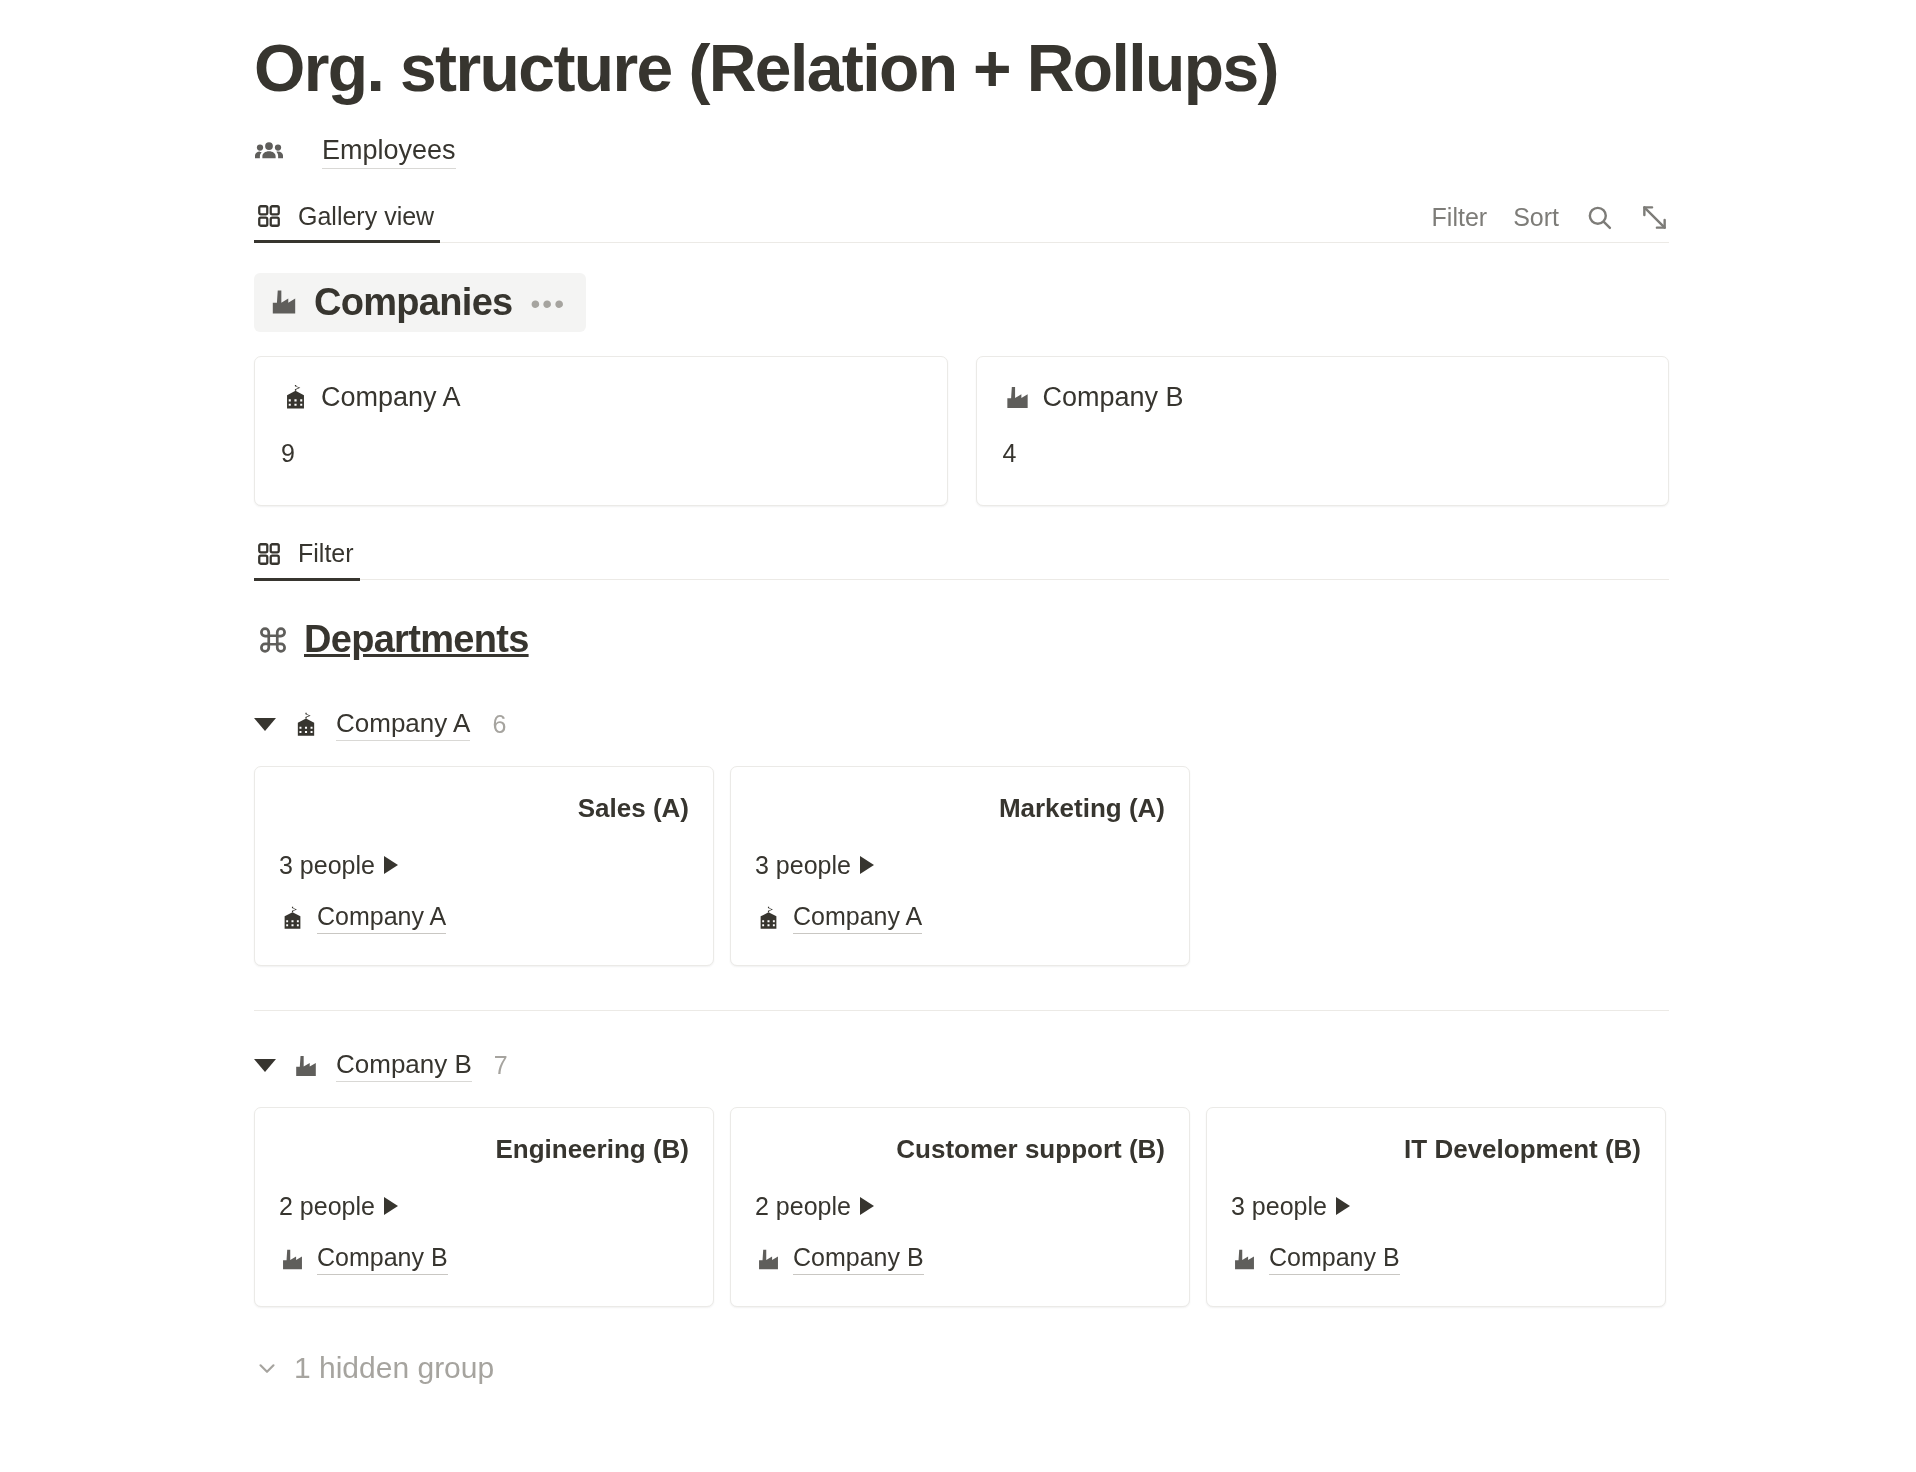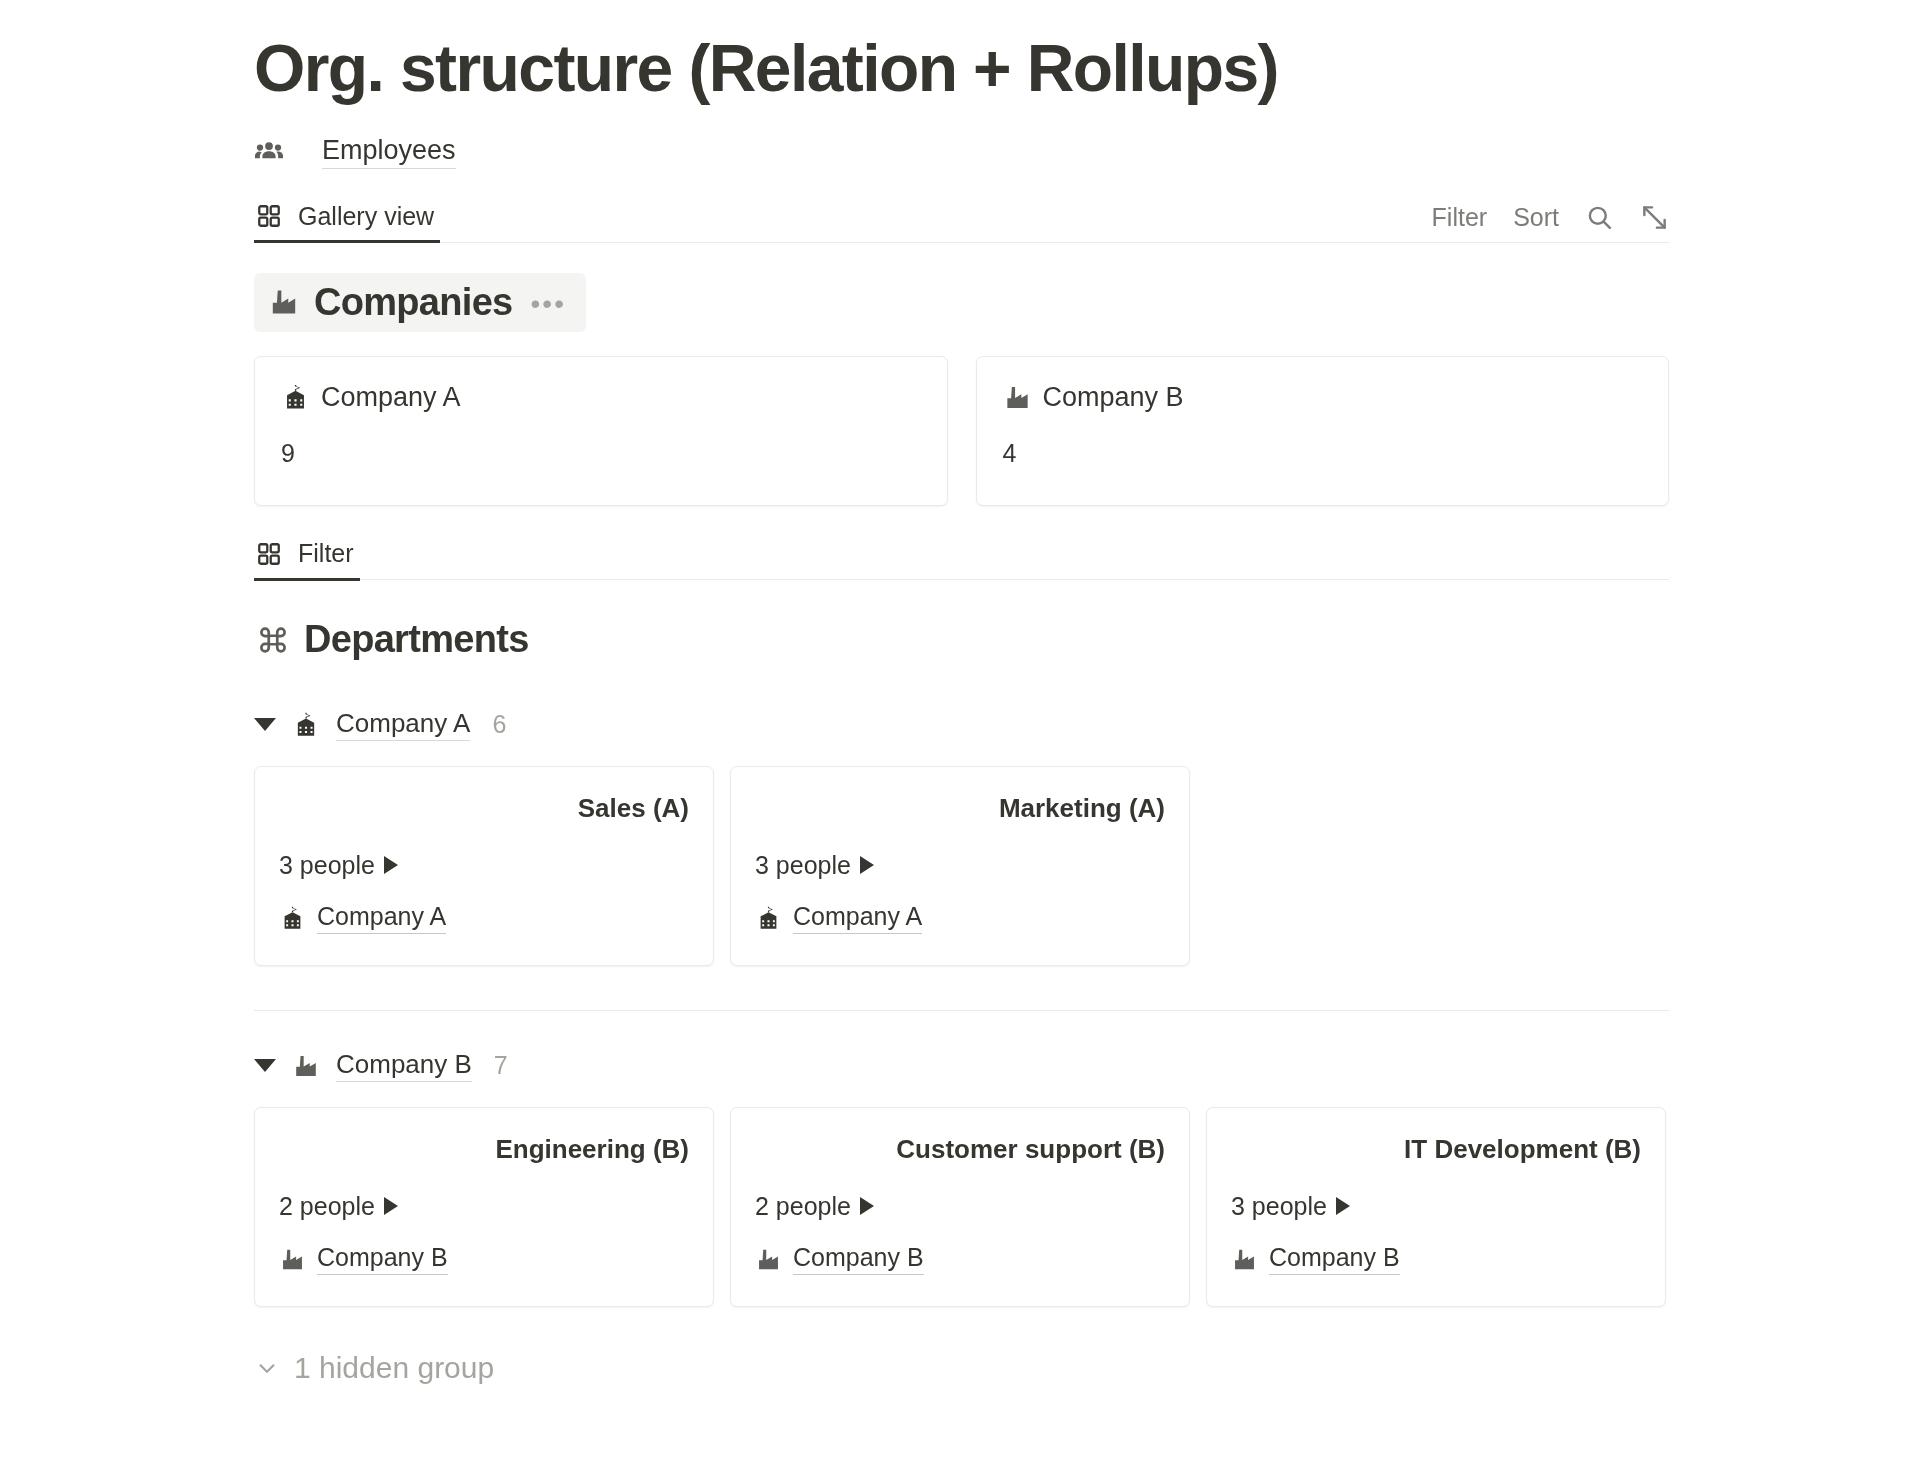--- a/index.html
+++ b/index.html
@@ -93,20 +93,21 @@
     gap: 14px;
     margin-top: 30px;
     background: #f4f4f3;
     border-radius: 6px;
     padding: 8px 20px 8px 14px;
   }
   .section-head.plain {
     background: transparent;
     padding-left: 2px;
     padding-right: 2px;
+    text-decoration: underline;
   }
   .section-title {
     font-size: 38px;
     font-weight: 700;
     letter-spacing: -0.7px;
     color: #37352f;
     line-height: 1.15;
   }
   .ellipsis-btn {
     color: #a6a49f;

